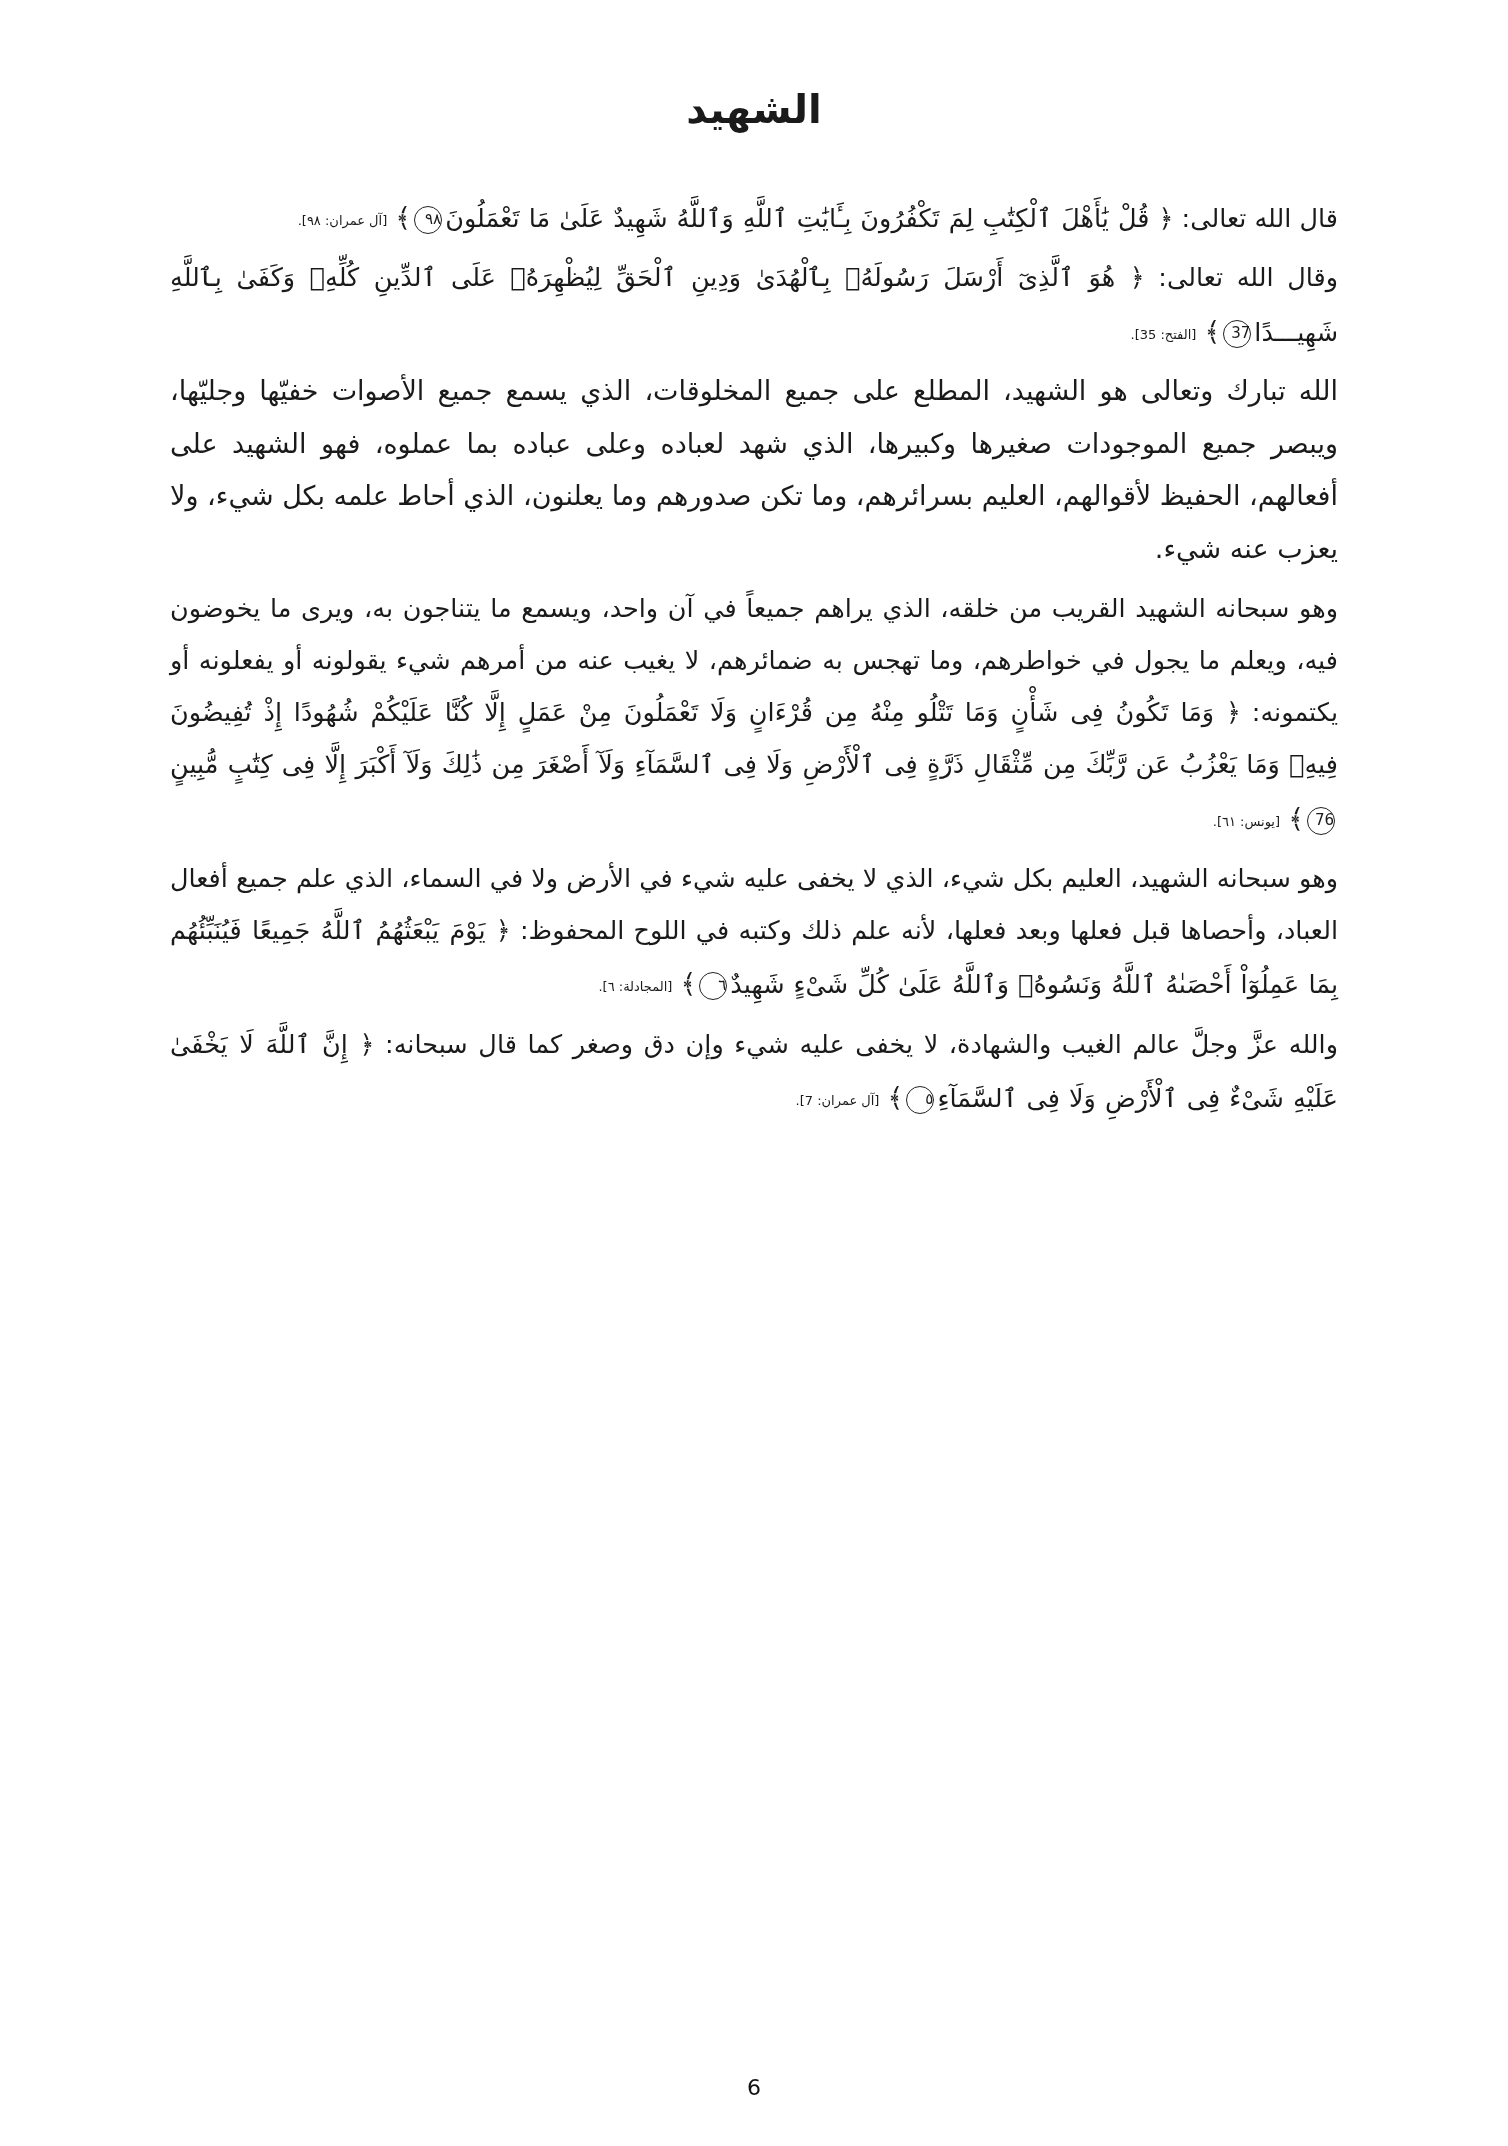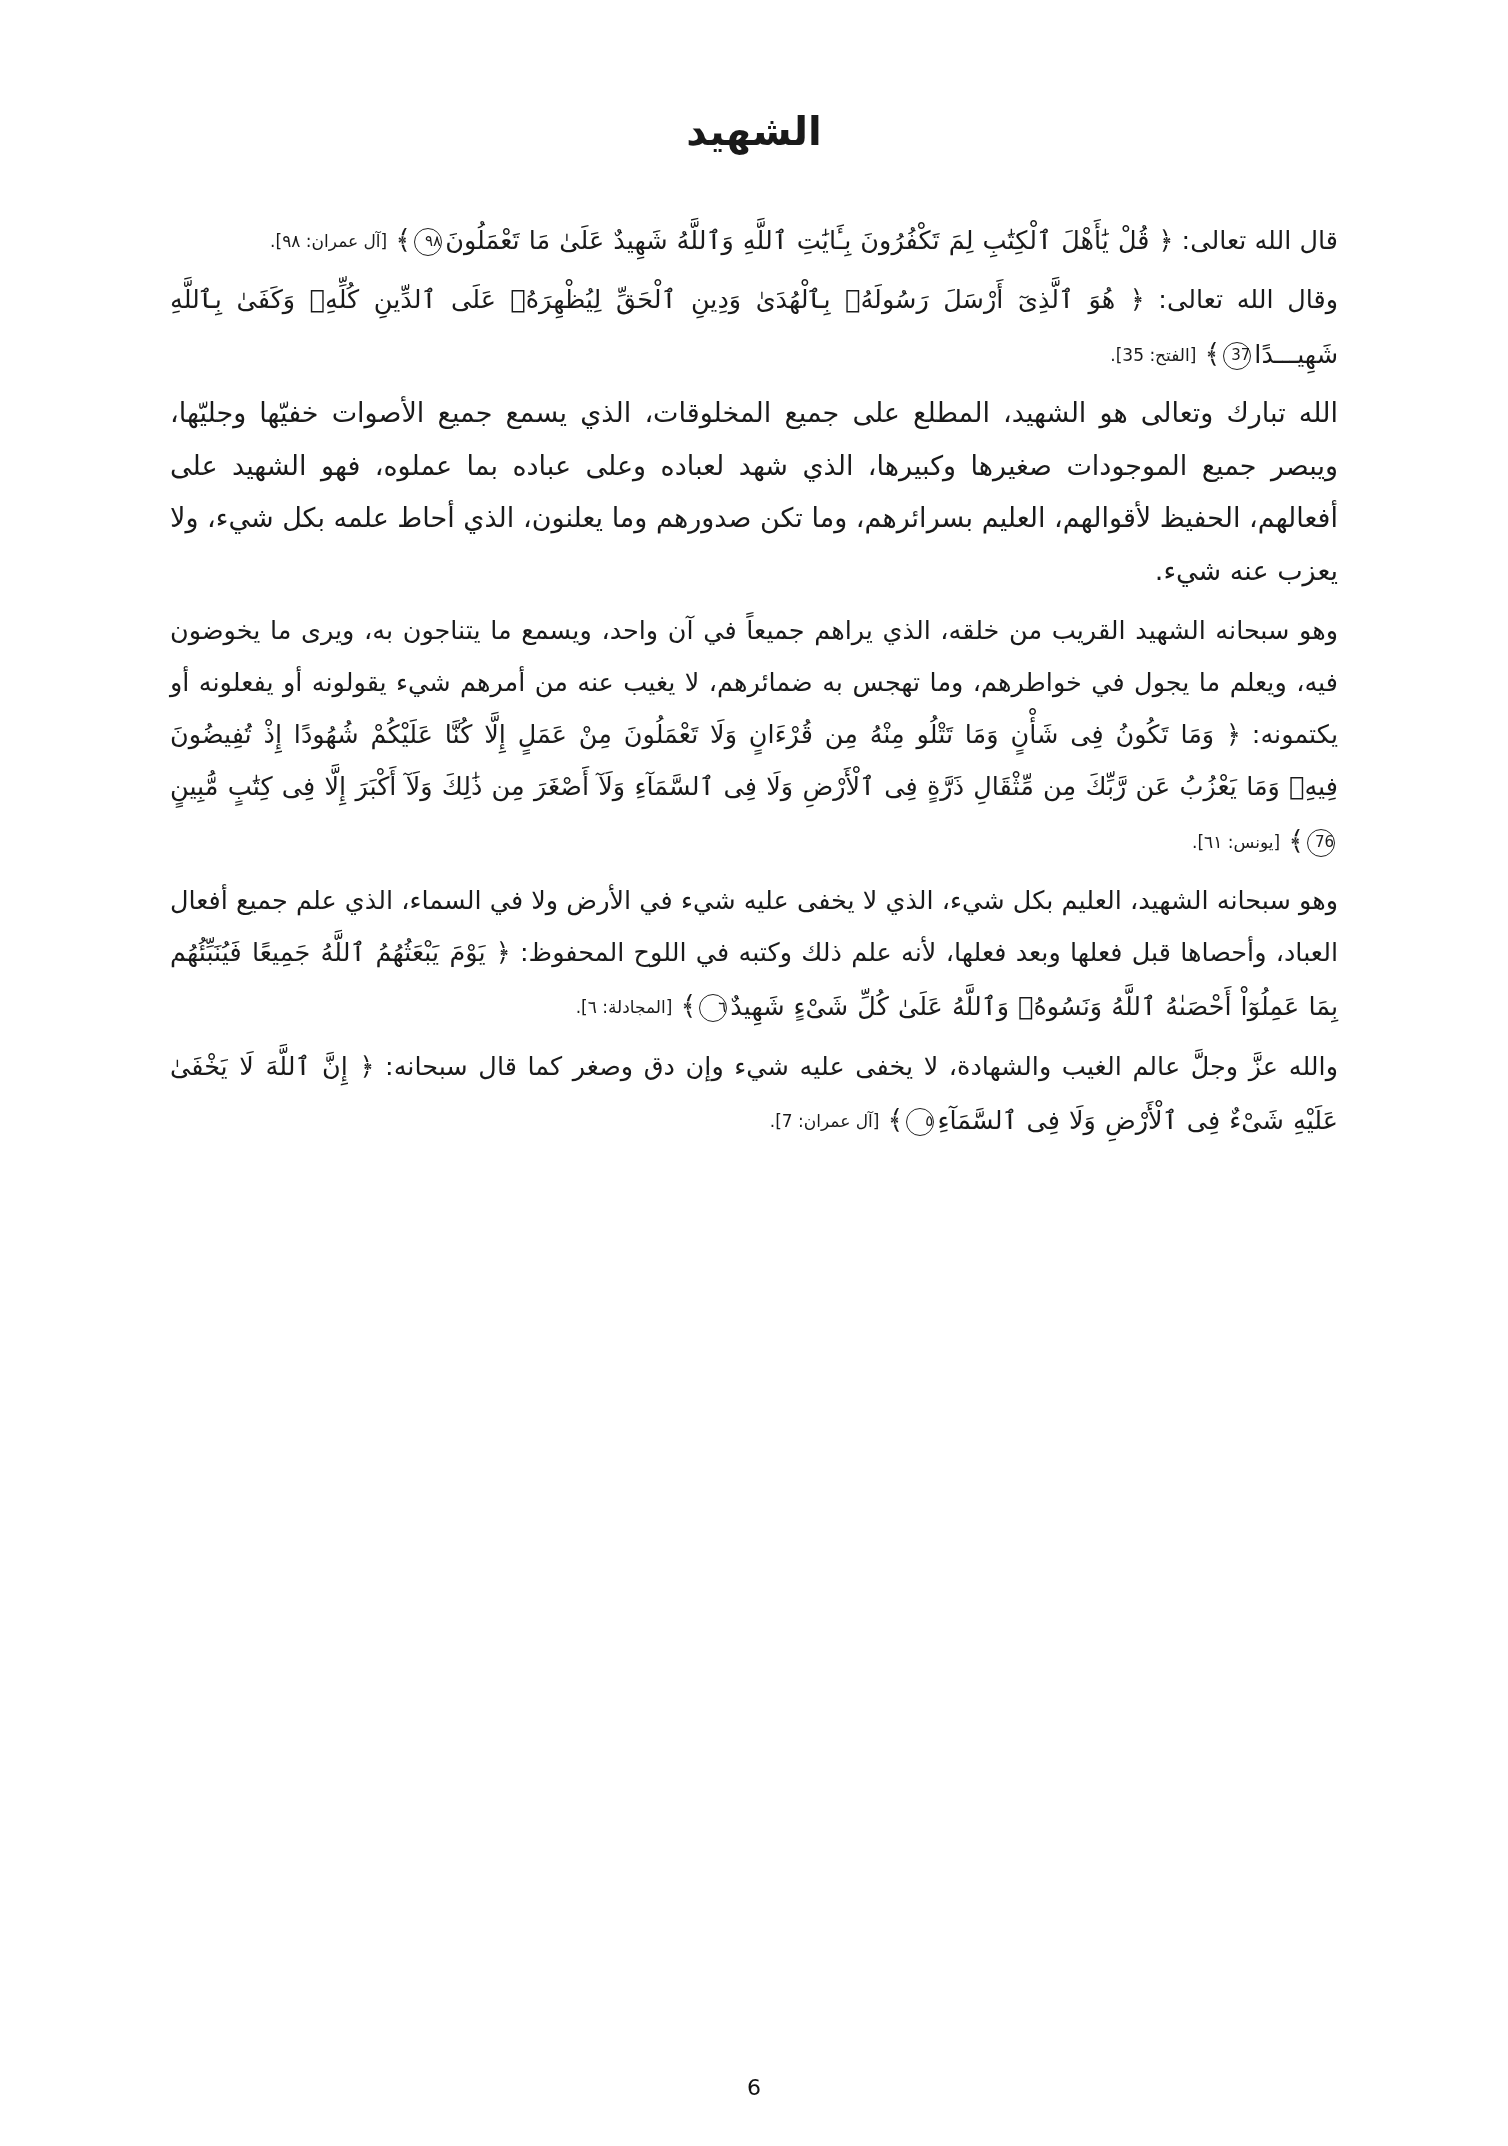--- a/index.html
+++ b/index.html
@@ -13,21 +13,21 @@
     font-family: "DejaVu Sans", sans-serif;
     color: #1a1a1a;
     position: relative;
     overflow: hidden;
   }
   .page {
     position: relative;
     width: 1508px;
     height: 2146px;
     box-sizing: border-box;
-    padding: 90px 170px 40px 170px;
+    padding: 68px 170px 40px 170px;
   }
   .page-title {
     text-align: center;
     font-family: "DejaVu Sans", sans-serif;
     font-size: 40px;
     font-weight: 700;
     letter-spacing: 0;
     margin: 18px 0 58px 0;
     direction: rtl;
   }
@@ -55,21 +55,21 @@
   }
   .quran-block {
     direction: rtl;
     text-align: justify;
     text-align-last: left;
     font-size: 25.5px;
     line-height: 2.05;
     margin: 0 0 4px 0;
   }
   .ref {
-    font-size: 17px;
+    font-size: 13px;
     direction: rtl;
     unicode-bidi: isolate;
     white-space: nowrap;
     vertical-align: 2px;
   }
   .ayah-num {
     display: inline-block;
     border: 1.5px solid #222;
     border-radius: 50%;
     width: 26px;

